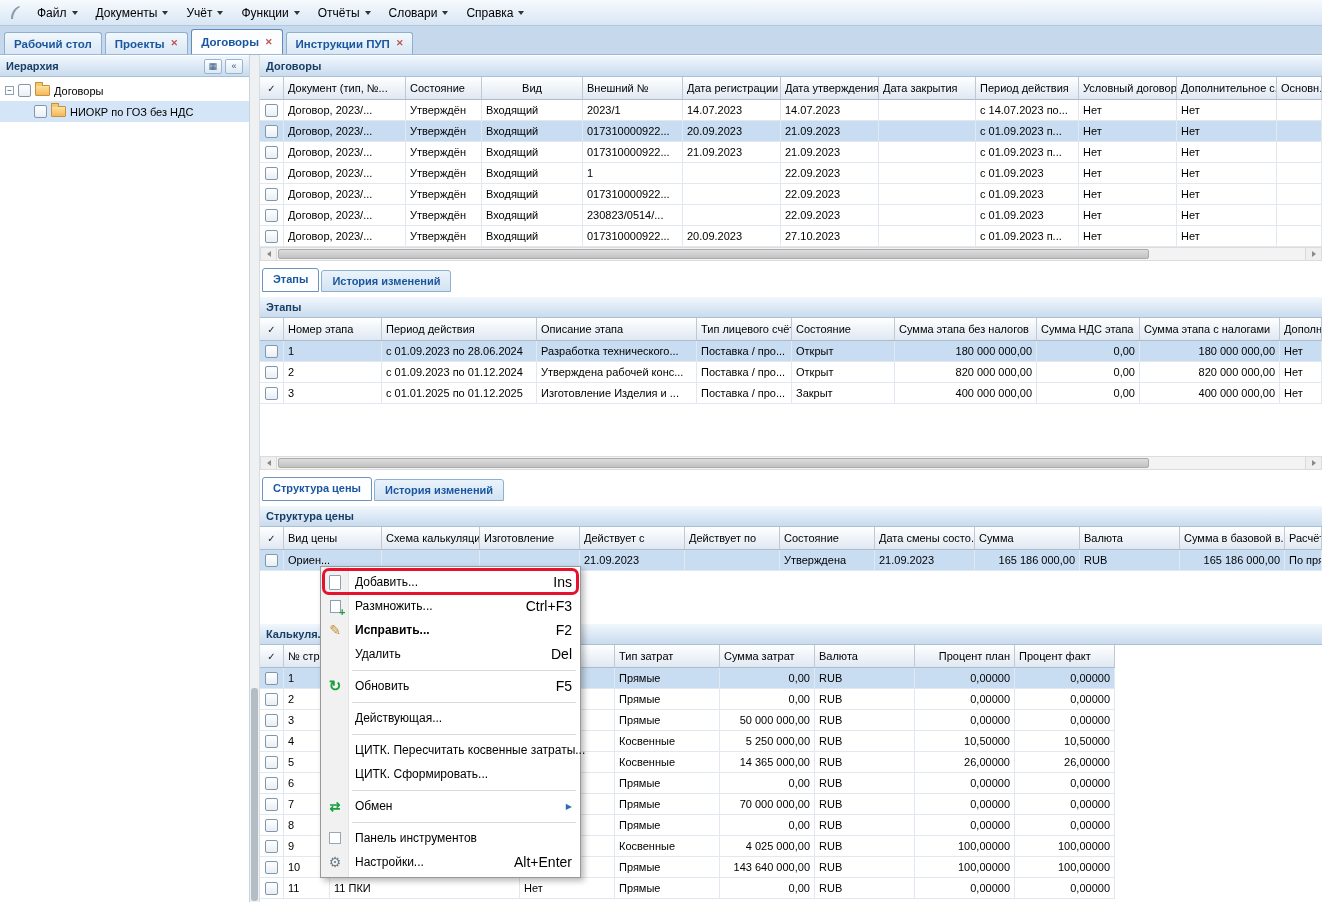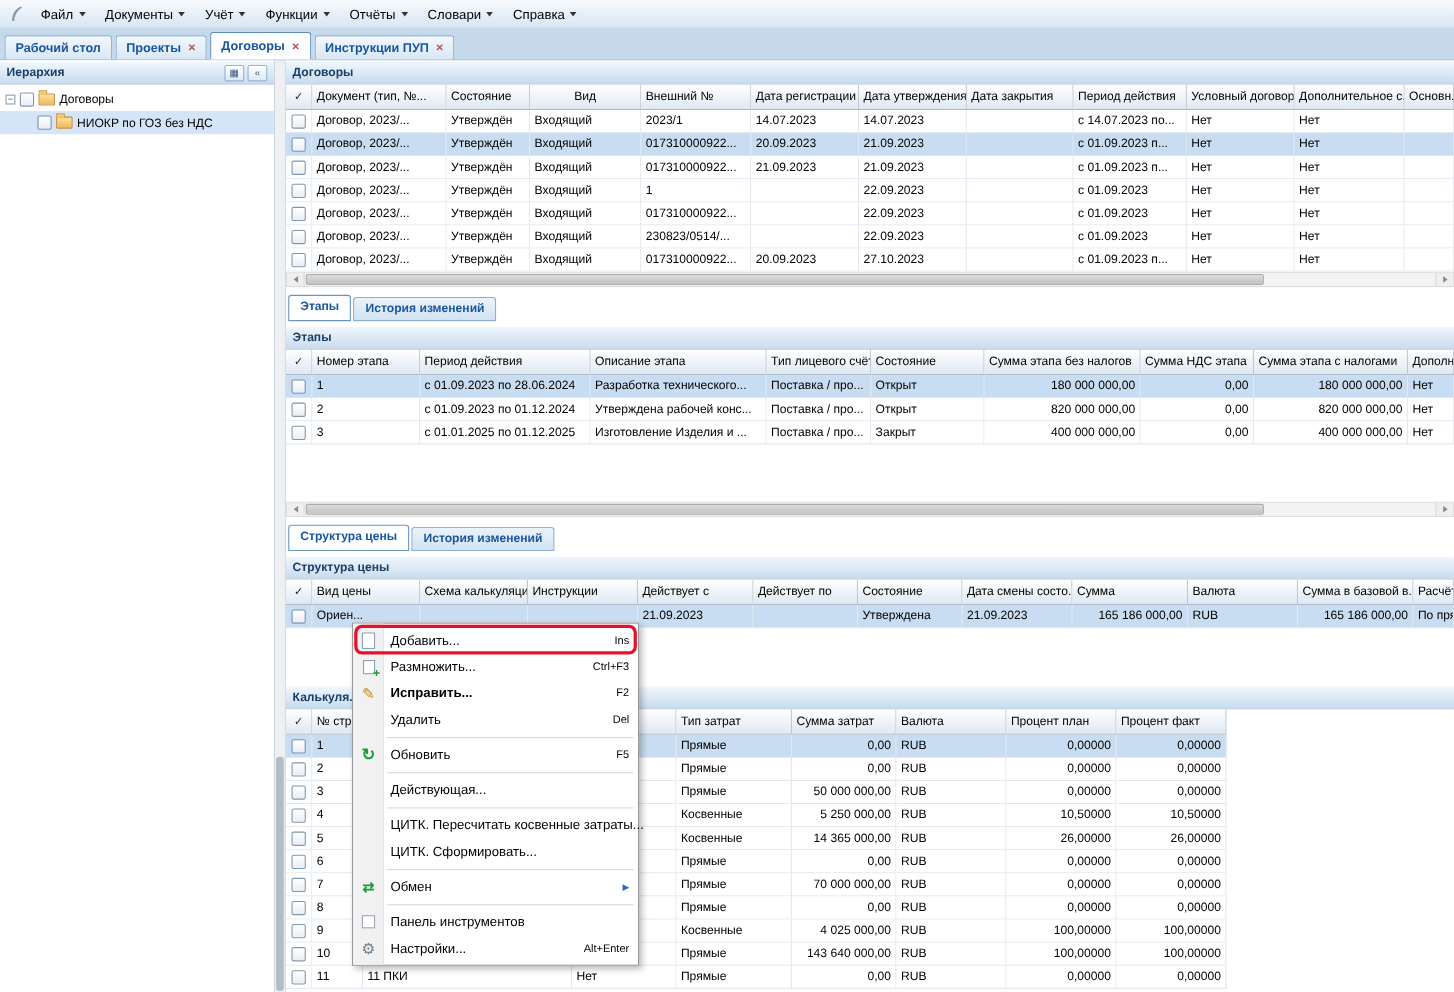--- a/index.html
+++ b/index.html
@@ -87,21 +87,21 @@
   
   .context-menu{position:absolute;left:320px;top:566px;width:261px;box-sizing:border-box;
     background:#fff;border:1px solid #989898;box-shadow:3px 3px 6px rgba(0,0,0,.28);
     padding:3px 0;z-index:50;}
   .context-menu::before{content:'';position:absolute;left:0;top:0;bottom:0;width:27px;
     background:#f1f1f1;border-right:1px solid #e3e3e3;}
   .mi{position:relative;height:24px;display:flex;align-items:center;padding-left:34px;padding-right:8px;
     font-size:12px;color:#000;}
   .mi-label{flex:1;white-space:nowrap;}
   .mi-bold .mi-label{font-weight:bold;}
-  .mi-shortcut{margin-left:18px;font-size:10px;}
+  .mi-shortcut{margin-left:18px;font-size:14px;}
   .mi-sub{color:#2f6db5;font-size:8px;margin-left:10px;}
   .mi-icon{position:absolute;left:5px;top:3px;width:18px;height:18px;display:flex;align-items:center;justify-content:center;}
   .msep{height:8px;position:relative;}
   .msep::after{content:'';position:absolute;left:31px;right:4px;top:50%;border-top:1px solid #d9d9d9;}
   .menu-highlight{position:absolute;left:1px;right:1px;height:27px;box-sizing:border-box;
     border:3px solid #e8112d;border-radius:7px;pointer-events:none;z-index:5;}
   
   .ic-new{width:12px;height:15px;background:#fff;border:1px solid #8aa0b5;border-radius:1px;box-sizing:border-box;}
   .ic-dup{width:11px;height:13px;background:#fff;border:1px solid #8aa0b5;position:relative;box-sizing:border-box;}
   .ic-dup::after{content:'+';position:absolute;right:-6px;bottom:-6px;color:#1f9d3a;font-weight:bold;font-size:11px;}
@@ -421,21 +421,21 @@
       <div class="sec-tab">История изменений</div>
     </div>
   <div class="panel-header after-tabs">
     <span>Структура цены</span>
   </div>
   <div class="grid" style="flex:0 0 96px">
       <div class="trow thead">
         <div class="th check-col" style="width: 24px;">✓</div>
         <div class="th" style="width: 98px;">Вид цены</div>
         <div class="th" style="width: 98px;">Схема калькуляци...</div>
-        <div class="th" style="width: 100px;">Инструкции</div>
+        <div class="th" style="width: 100px;">Изготовление</div>
         <div class="th" style="width: 105px;">Действует с</div>
         <div class="th" style="width: 95px;">Действует по</div>
         <div class="th" style="width: 95px;">Состояние</div>
         <div class="th" style="width: 100px;">Дата смены состо...</div>
         <div class="th" style="width: 105px;">Сумма</div>
         <div class="th" style="width: 100px;">Валюта</div>
         <div class="th" style="width: 105px;">Сумма в базовой в...</div>
         <div class="th" style="width: 37px;">Расчёт...</div>
       </div>
       <div class="trow selected">
@@ -461,21 +461,21 @@
   </div>
   <div class="grid" style="flex:1 1 auto">
       <div class="trow thead">
         <div class="th check-col" style="width: 24px;">✓</div>
         <div class="th" style="width: 46px;">№ стр...</div>
         <div class="th" style="width: 190px;"></div>
         <div class="th" style="width: 95px;"></div>
         <div class="th" style="width: 105px;">Тип затрат</div>
         <div class="th" style="width: 95px;">Сумма затрат</div>
         <div class="th" style="width: 100px;">Валюта</div>
-        <div class="th" style="width: 100px;">Процент план</div>
+        <div class="th" style="width: 100px; text-align: right;">Процент план</div>
         <div class="th" style="width: 100px;">Процент факт</div>
       </div>
       <div class="trow selected">
         <div class="td check-col" style="width: 24px;">
           <span class="checkbox"></span>
         </div>
         <div class="td" style="width: 46px;">1</div>
         <div class="td" style="width: 190px;"></div>
         <div class="td" style="width: 95px;"></div>
         <div class="td" style="width: 105px;">Прямые</div>

